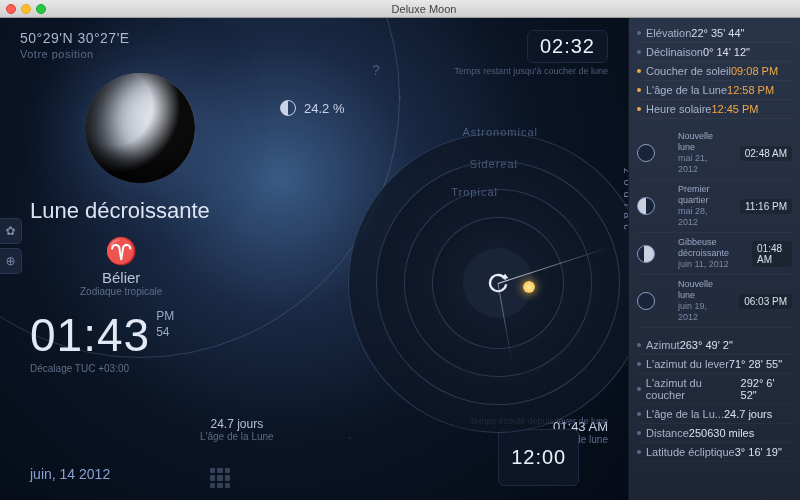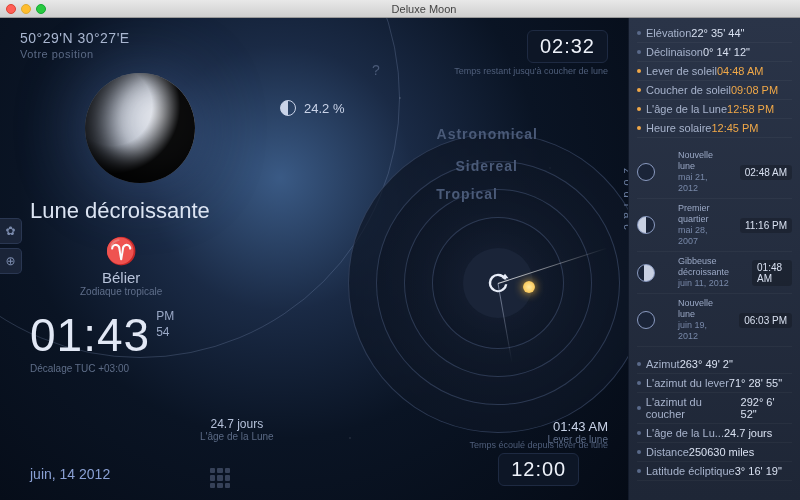--- a/index.html
+++ b/index.html
@@ -59,32 +59,32 @@
 
 .timer { position:absolute; right:20px; top:12px; text-align:right; }
 .timer .box { background:#0d1626; border:1px solid #1e2a42; border-radius:6px; padding:4px 12px; font-size:20px; color:#eef2fa; letter-spacing:1px; display:inline-block; }
 .timer .sub { font-size:9px; color:#4f5e7a; margin-top:3px; }
 .moonset { position:absolute; right:20px; top:72px; text-align:right; font-size:13px; color:#c9d3e8; }
 .moonset .sub { font-size:10px; color:#5d6c88; }
 .moonrise { position:absolute; right:20px; bottom:55px; text-align:right; font-size:13px; color:#c9d3e8; }
 .moonrise .sub { font-size:10px; color:#5d6c88; }
 .elapsed { position:absolute; right:20px; bottom:14px; text-align:center; }
 .elapsed .sub { font-size:9px; color:#4f5e7a; margin-bottom:3px; }
-.elapsed .box { background:#0d1626; border:1px solid #1e2a42; border-radius:6px; padding:4px 12px; font-size:20px; color:#eef2fa; letter-spacing:1px; display:inline-block; }
+.elapsed .box { background:#0d1626; border:1px solid #1e2a42; border-radius:6px; padding:16px 12px; font-size:20px; color:#eef2fa; letter-spacing:1px; display:inline-block; }
 
 
 .dial { position:absolute; right:-20px; top:115px; width:300px; height:300px; }
 .ring { position:absolute; border-radius:50%; border:1px solid rgba(90,110,150,.4); background:radial-gradient(circle,rgba(25,35,55,.6),rgba(10,18,32,.8)); }
 .r1{inset:0;} .r2{inset:28px;} .r3{inset:56px;} .r4{inset:84px;}
 .dial .center { position:absolute; inset:115px; border-radius:50%; background:#1a2438; display:flex; align-items:center; justify-content:center; }
 .dial .center svg { width:28px; height:28px; }
 .dial .sun { position:absolute; left:175px; top:148px; width:12px; height:12px; border-radius:50%; background:radial-gradient(#ffe9a0,#f6b93c); box-shadow:0 0 10px #f6b93c; }
 .dial .hand1 { position:absolute; left:150px; top:150px; width:115px; height:1px; background:linear-gradient(90deg,rgba(255,255,255,.8),transparent); transform-origin:left; transform:rotate(-18deg); }
 .dial .hand2 { position:absolute; left:150px; top:150px; width:80px; height:1px; background:linear-gradient(90deg,rgba(200,210,235,.6),transparent); transform-origin:left; transform:rotate(80deg); }
-.dial-label { position:absolute; font-size:14px; color:#4a5a78; letter-spacing:1px;font-weight:bold; }
+.dial-label { position:absolute; font-size:11px; color:#4a5a78; letter-spacing:1px; }
 .dl-astro{right:90px;top:108px;} .dl-sid{right:110px;top:140px;} .dl-trop{right:130px;top:168px;}
 .zodiac-arc { position:absolute; right:-6px; top:150px; font-size:11px; color:#6b7ea0; letter-spacing:6px; writing-mode:vertical-rl; }
 
 
 .edgebar { position:absolute; left:0; top:200px; width:22px; display:flex; flex-direction:column; gap:4px; }
 .edgebar .btn { height:26px; background:#1a2438; border-radius:0 5px 5px 0; border:1px solid #2a3752; border-left:none; display:flex; align-items:center; justify-content:center; color:#7a8aac; font-size:12px; }
 
 
 .gridicon { position:absolute; left:210px; bottom:12px; width:20px; height:20px; display:grid; grid-template:repeat(3,1fr)/repeat(3,1fr); gap:2px; opacity:.35; }
 .gridicon span { background:#8a9ac0; border-radius:1px; }
@@ -214,44 +214,40 @@
   <div class="sidebar" id="sidebar">
       <div class="side-row">
         <span class="lbl">Elévation</span>
         <span class="val">22° 35' 44"</span>
       </div>
       <div class="side-row">
         <span class="lbl">Déclinaison</span>
         <span class="val">0° 14' 12"</span>
       </div>
       <div class="side-row accent">
-        <span class="lbl">Lever de soleil</span>
-        <span class="val orange">04:48 AM</span>
-      </div>
-      <div class="side-row accent">
         <span class="lbl">Coucher de soleil</span>
         <span class="val orange">09:08 PM</span>
       </div>
       <div class="side-row accent">
         <span class="lbl">L'âge de la Lune</span>
         <span class="val orange">12:58 PM</span>
       </div>
       <div class="side-row accent">
         <span class="lbl">Heure solaire</span>
         <span class="val orange">12:45 PM</span>
       </div>
       <div class="side-sep"></div>
       <div class="phase-row">
         <span class="picon pi-new"></span>
         <span class="ptxt">Nouvelle lune<br><span class="d">mai 21, 2012</span></span>
         <span class="ptime">02:48 AM</span>
       </div>
       <div class="phase-row">
         <span class="picon pi-fq"></span>
-        <span class="ptxt">Premier quartier<br><span class="d">mai 28, 2007</span></span>
+        <span class="ptxt">Premier quartier<br><span class="d">mai 28, 2012</span></span>
         <span class="ptime">11:16 PM</span>
       </div>
       <div class="phase-row">
         <span class="picon pi-wg"></span>
         <span class="ptxt">Gibbeuse décroissante<br><span class="d">juin 11, 2012</span></span>
         <span class="ptime">01:48 AM</span>
       </div>
       <div class="phase-row">
         <span class="picon pi-new"></span>
         <span class="ptxt">Nouvelle lune<br><span class="d">juin 19, 2012</span></span>

